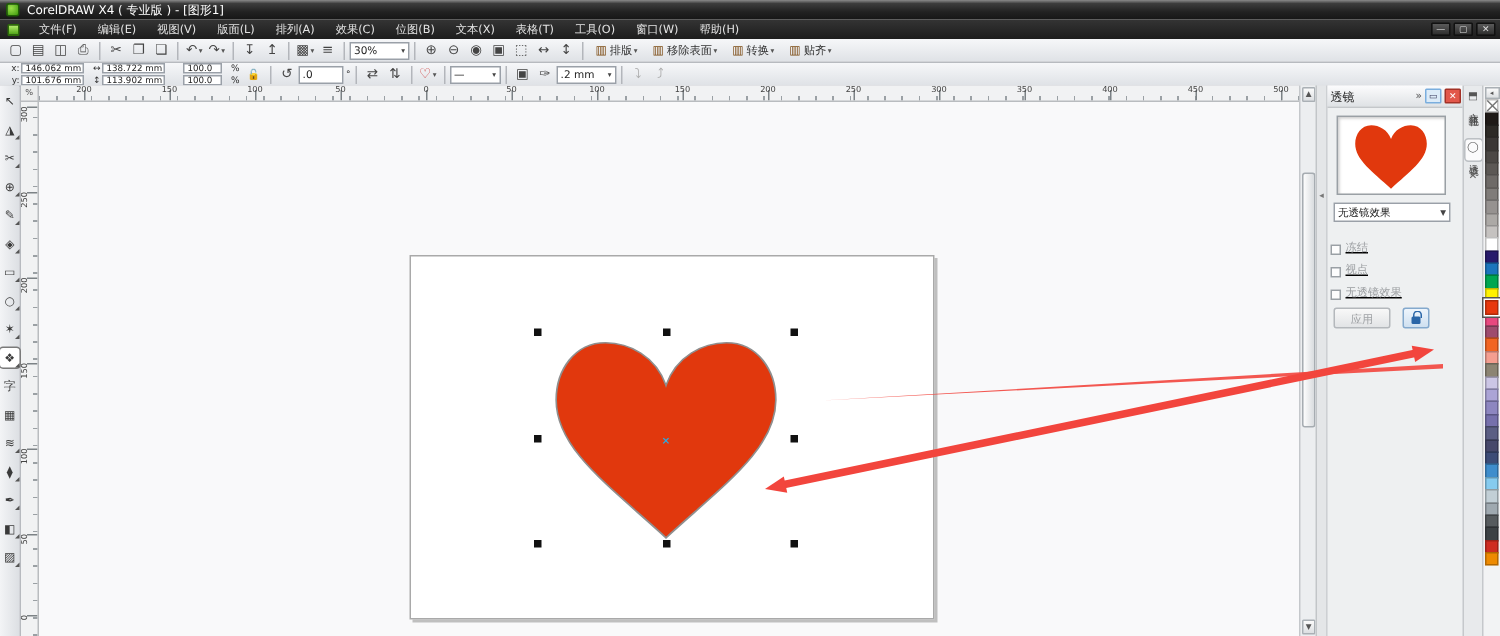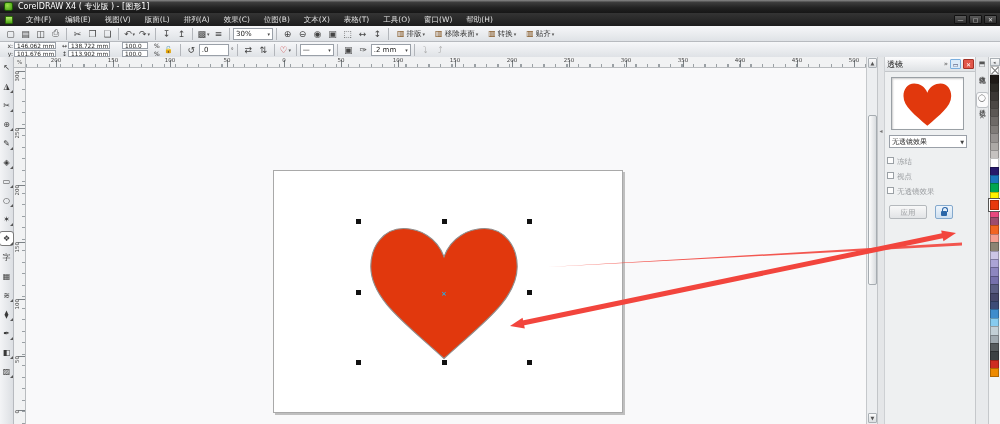--- a/index.html
+++ b/index.html
@@ -97,21 +97,21 @@
     background:linear-gradient(#fcfcfd,#dfe2e5); border-bottom:1px solid #c4c7ca;
     display:flex; align-items:center; font-size:8px; color:#222; padding:0 2px; }
   #docker-head .chev { margin-left:auto; font-size:7px; color:#555; }
   .dock-winbtn { width:11px; height:10px; margin-left:2px; font-size:6px; line-height:9px; text-align:center; border-radius:1px; }
   .dock-min { background:#dcebf8; border:1px solid #7aaede; color:#335; }
   .dock-close { background:#e2574a; border:1px solid #a33227; color:#fff; }
   #lens-preview { position:absolute; left:13px; top:20px; width:73px; height:53px; background:#fff;
     border:1px solid #9aa0a5; box-shadow:inset 1px 1px 2px #ccc; }
   #lens-combo { position:absolute; left:11px; top:78px; width:78px; height:13px; }
   #lens-opts { position:absolute; left:9px; top:100px; width:82px; height:62px; }
-  .chk-row { display:flex; align-items:flex-start; height:13px; margin-bottom:2px; }
+  .chk-row { display:flex; align-items:flex-end; height:13px; margin-bottom:2px;text-decoration:underline; }
   .chk { width:7px; height:7px; border:1px solid #9aa0a5; background:#fdfdfd; margin-right:3px; }
   .chk-lbl { font-size:7.5px; color:#9a9da0; }
   #apply-row { position:absolute; left:11px; top:148px; width:82px; display:flex; align-items:center; }
   #apply-btn { width:38px; height:14px; background:linear-gradient(#f8f8f8,#e2e4e6); border:1px solid #b4b8bc;
     border-radius:2px; font-size:7.5px; color:#a0a3a6; text-align:center; line-height:13px; }
   #lock-btn { width:18px; height:14px; margin-left:8px; background:linear-gradient(#eef5fc,#cfe0f0);
     border:1px solid #84a9cd; border-radius:2px; display:flex; align-items:center; justify-content:center; }
   .lock-ico { width:6px; height:5px; background:#2a66a8; border-radius:1px; position:relative; margin-top:3px; }
   .lock-ico:before { content:""; position:absolute; left:1px; top:-4px; width:4px; height:4px;
     border:1px solid #2a66a8; border-bottom:none; border-radius:3px 3px 0 0; }

